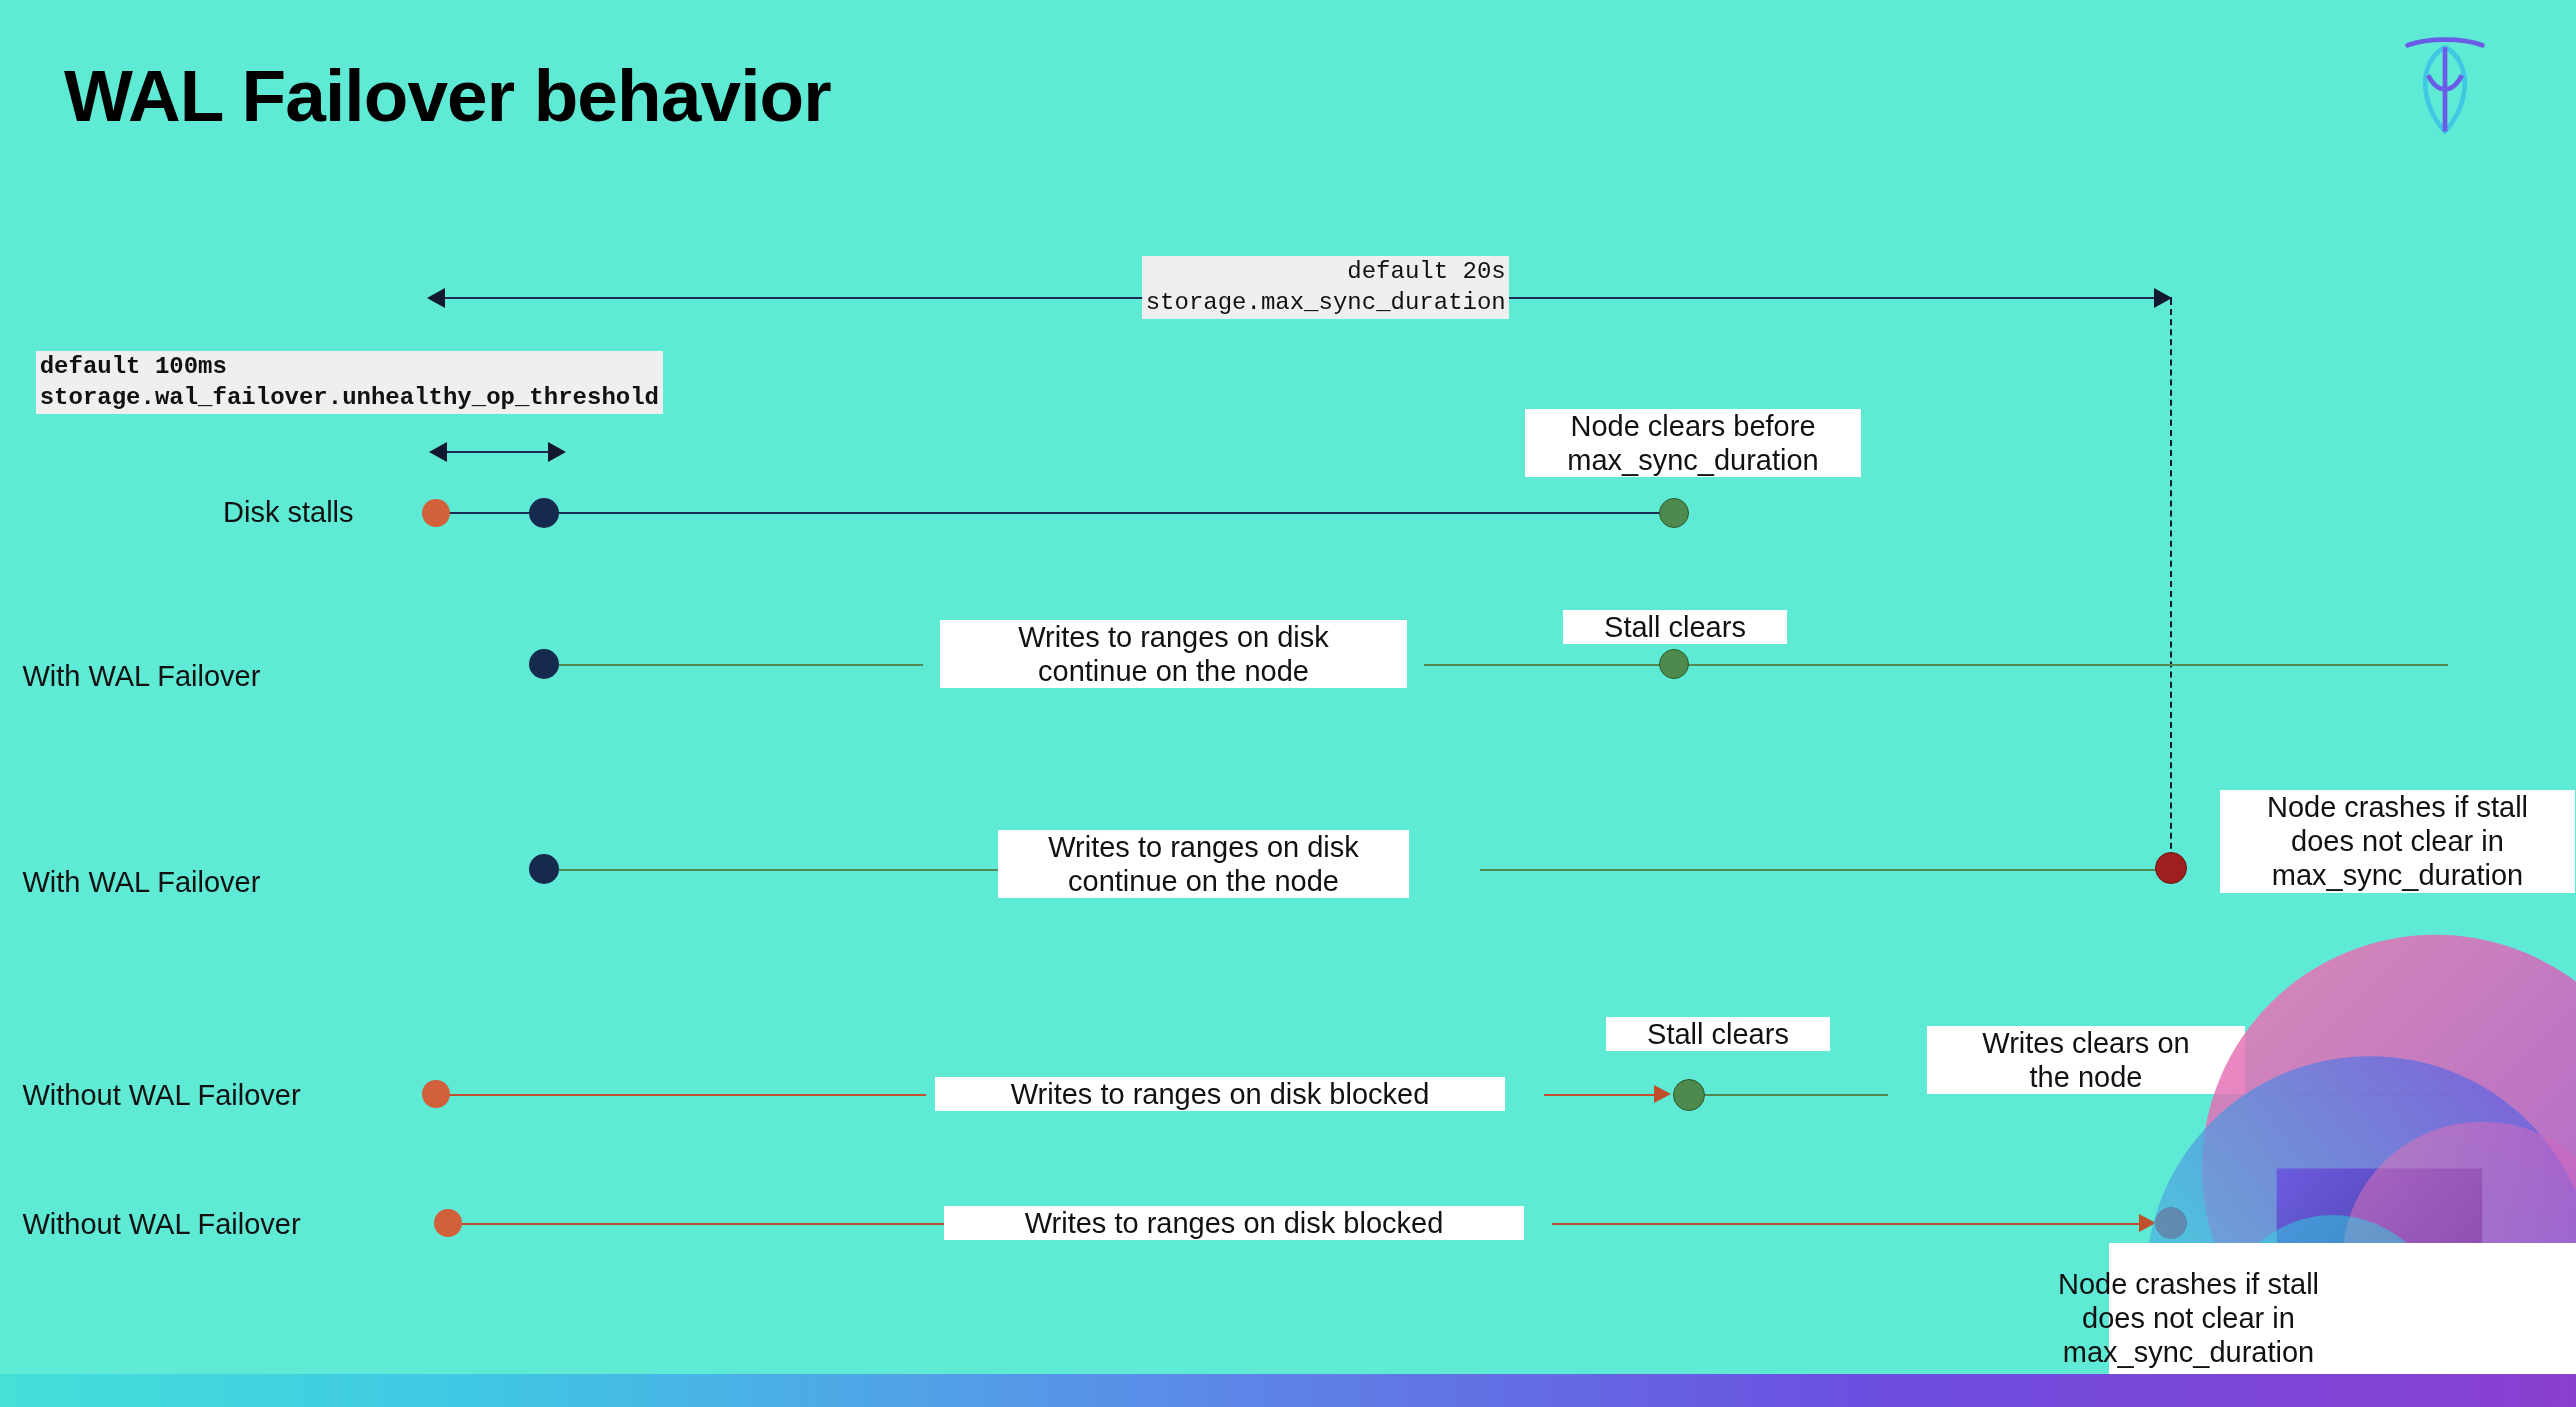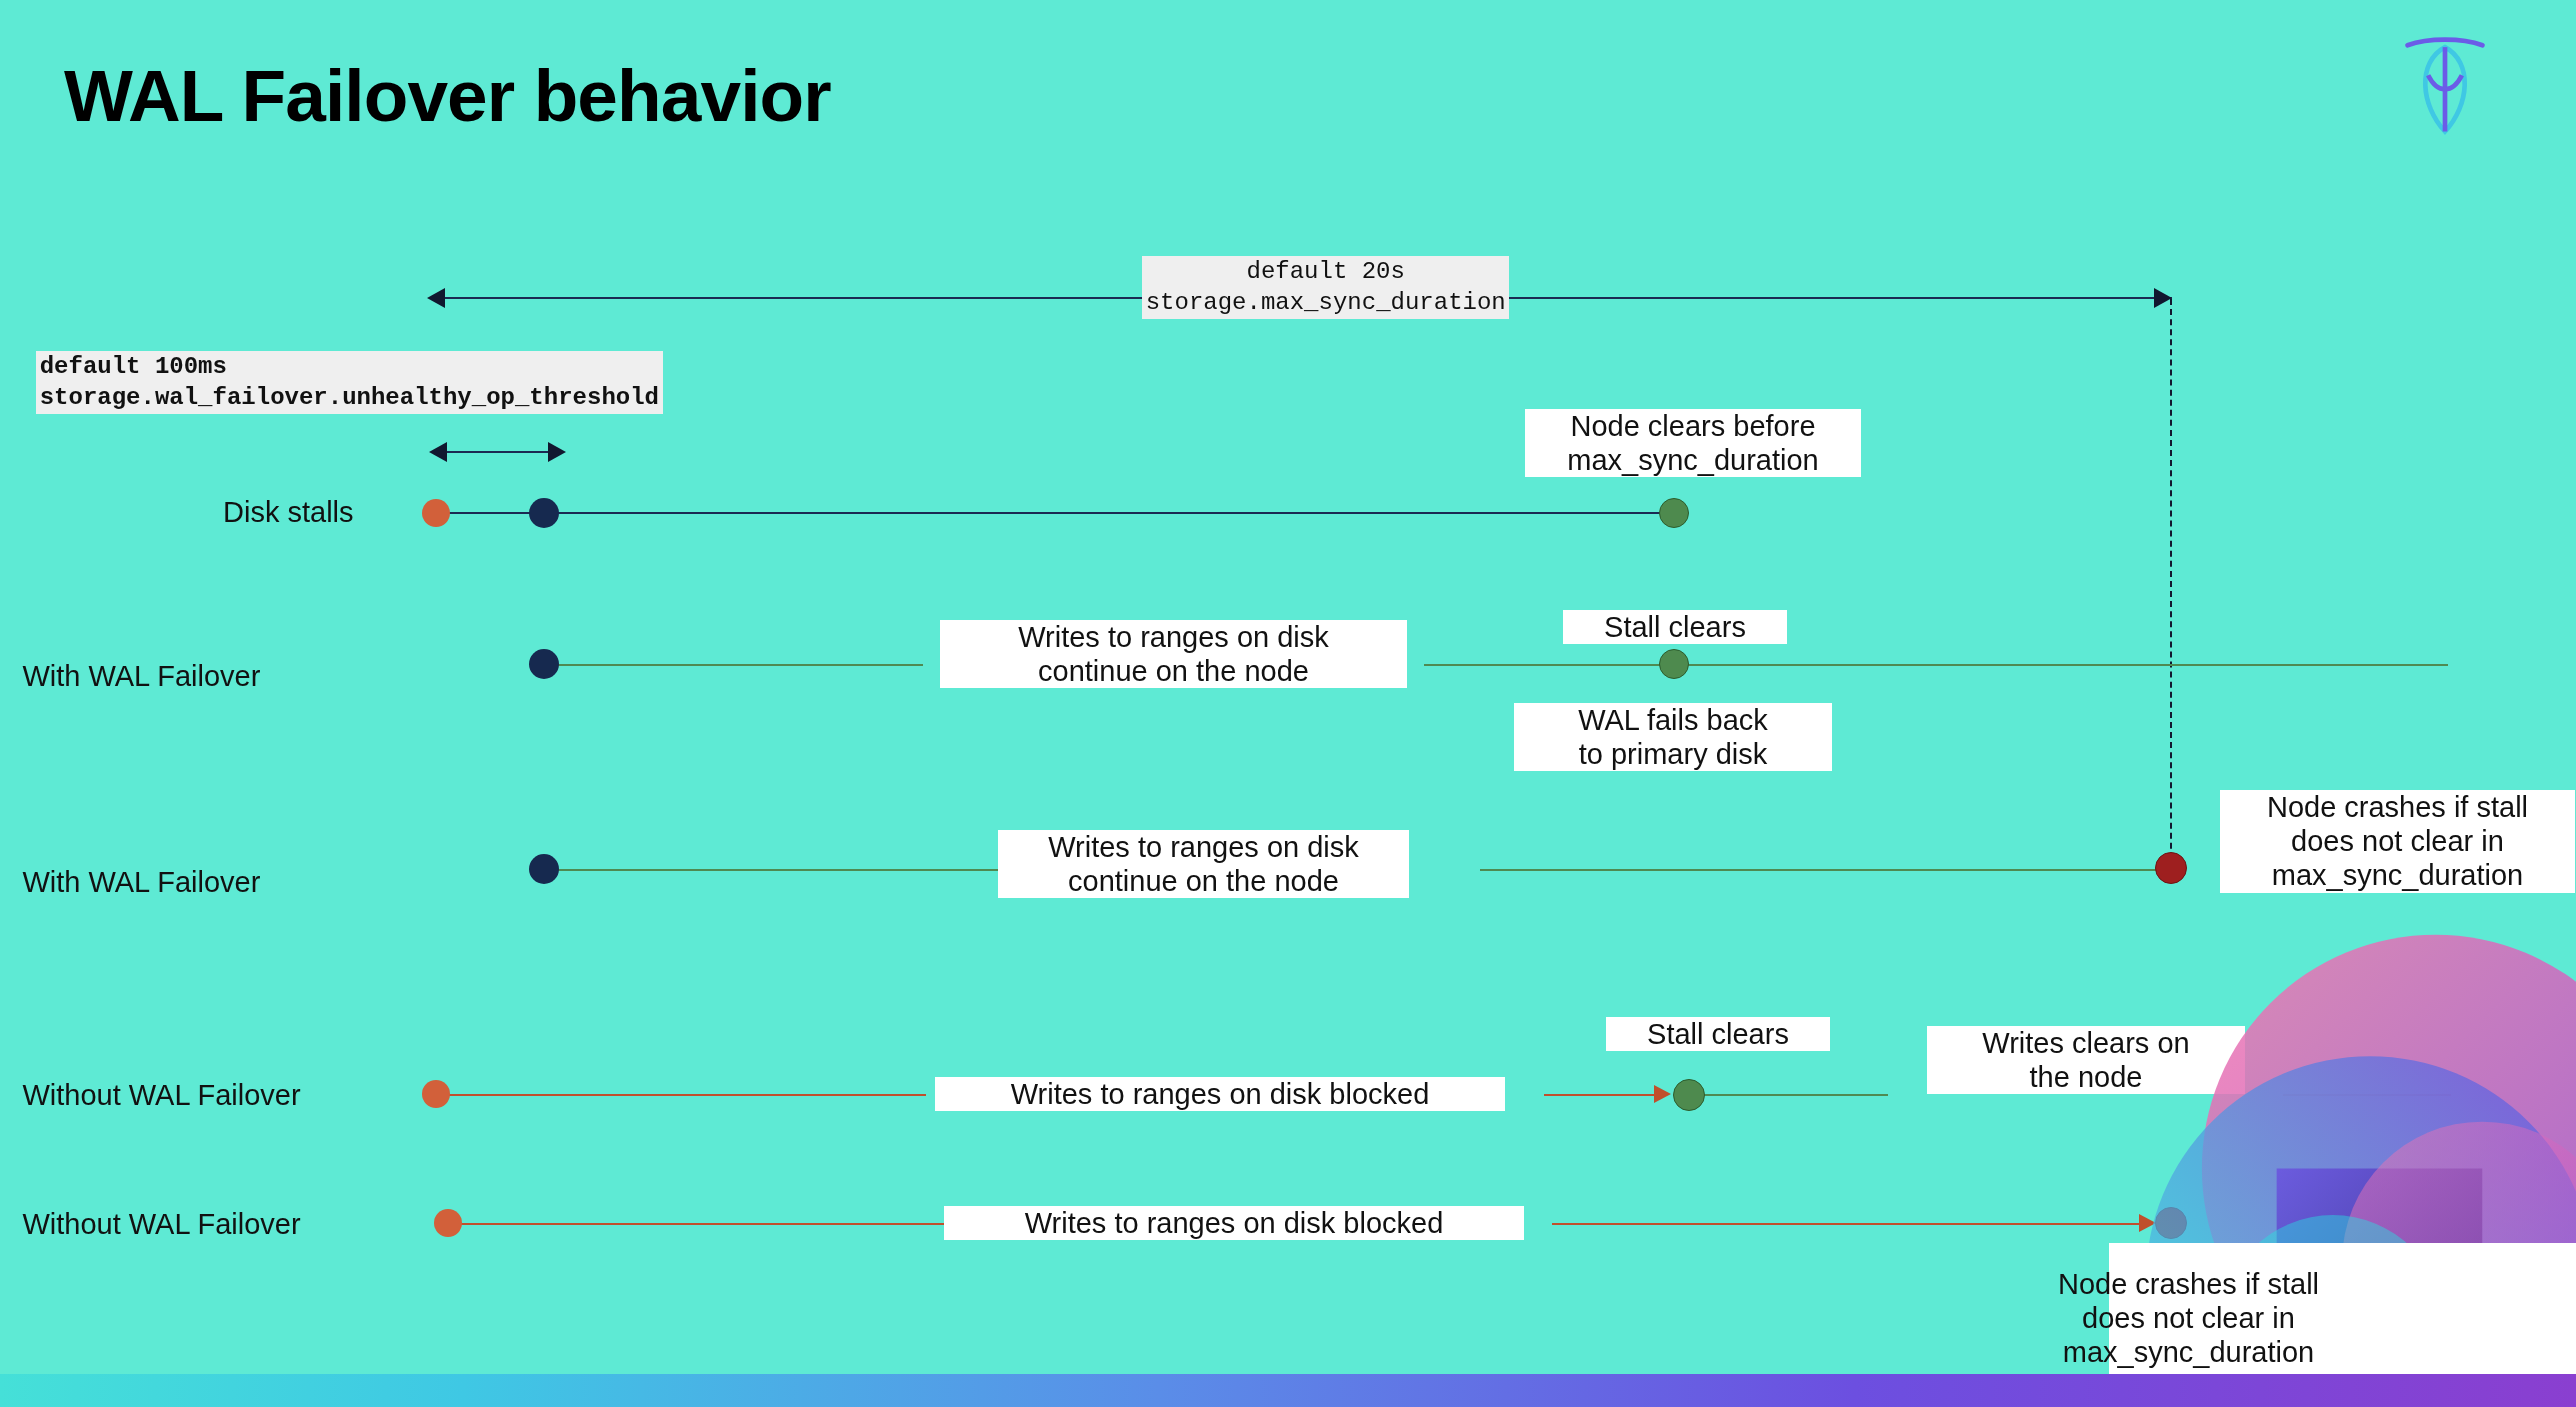--- a/index.html
+++ b/index.html
@@ -150,21 +150,21 @@
       <path d="M8 12 C 30 4, 66 4, 88 12" stroke="#6b5ce7" stroke-width="5" fill="none" stroke-linecap="round"></path>
       <path d="M48 14 C 18 30, 22 76, 48 104 C 74 76, 78 30, 48 14 Z" stroke="#3fc8e4" stroke-width="5" fill="none"></path>
       <path d="M48 14 L48 104" stroke="#6b5ce7" stroke-width="5" fill="none"></path>
       <path d="M30 44 C 40 64, 56 64, 66 44" stroke="#6b5ce7" stroke-width="5" fill="none"></path>
     </svg>
   </div>
 
   <div class="hline navy" style="left:432px; top:297px; width:1740px;"></div>
   <div class="arrowhead arrow-left" style="left:427px; top:288px;"></div>
   <div class="arrowhead arrow-right" style="left:2154px; top:288px;"></div>
-  <div class="code-note" style="left:1142px; top:256px; text-align:center;">default 20s
+  <div class="code-note" style="left:1142px; top:256px; text-align:right;">default 20s
 storage.max_sync_duration</div>
 
   <div class="vdash" style="left:2170px; top:299px; height:580px;"></div>
 
   <div class="code-note" style="left:36px; top:351px;font-weight:bold;">default 100ms
 storage.wal_failover.unhealthy_op_threshold</div>
   <div class="hline navy" style="left:439px; top:451px; width:118px; border-top-width:2.8px;"></div>
   <div class="arrowhead arrow-left" style="left:429px; top:442px;"></div>
   <div class="arrowhead arrow-right" style="left:548px; top:442px;"></div>
 
@@ -183,22 +183,20 @@
 
   <div class="hline green" style="left:542px; top:664px; width:381px;"></div>
   <div class="hline green" style="left:1424px; top:664px; width:1024px;"></div>
 
   <div class="dot navy" style="left:529px; top:649px; width:30px; height:30px;"></div>
   <div class="dot green" style="left:1659px; top:649px; width:30px; height:30px;"></div>
 
   <div class="note" style="left:940px; top:620px; width:467px;">Writes to ranges on disk
 continue on the node</div>
   <div class="note" style="left:1563px; top:610px; width:224px;">Stall clears</div>
-  <div class="note" style="left:1514px; top:703px; width:318px;">WAL fails  back
-to primary disk</div>
 
   <div class="lane-label" style="left:22.4px; top:866px;">With WAL Failover</div>
 
   <div class="hline green" style="left:542px; top:869px; width:456px;"></div>
   <div class="hline green" style="left:1480px; top:869px; width:692px;"></div>
 
   <div class="dot navy" style="left:529px; top:854px; width:30px; height:30px;"></div>
   <div class="dot darkred" style="left:2155px; top:852px; width:32px; height:32px;"></div>
 
   <div class="note" style="left:998px; top:830px; width:411px;">Writes to ranges on disk

